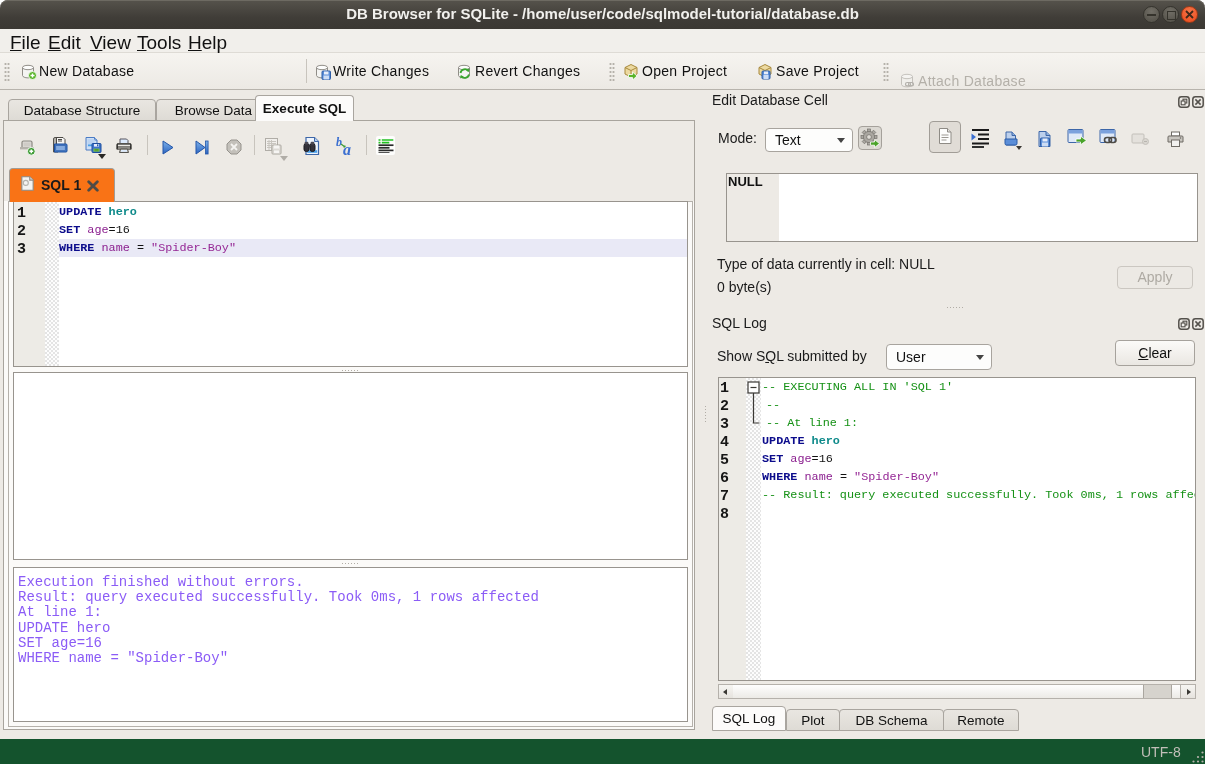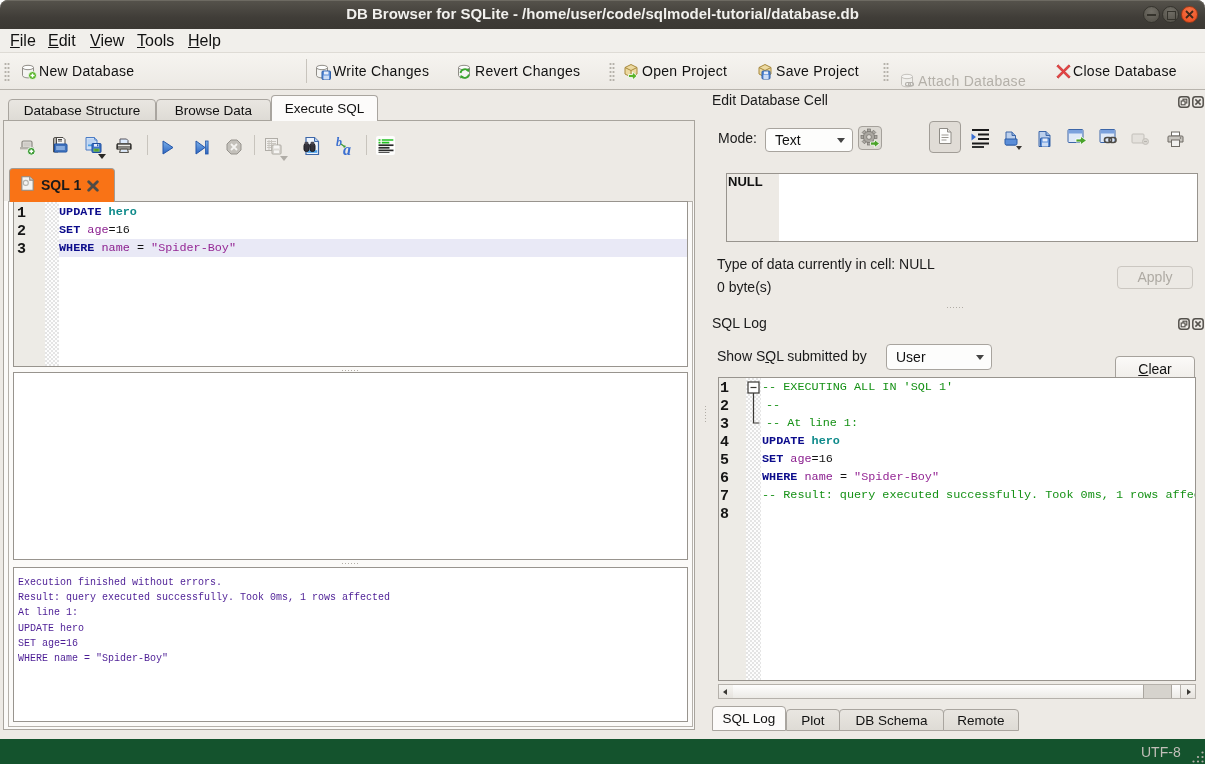--- a/index.html
+++ b/index.html
@@ -5,21 +5,21 @@
 .abs{position:absolute;}
 
 #titlebar{position:absolute;left:0;top:0;width:1205px;height:29px;border-radius:8px 8px 0 0;
  background:linear-gradient(#56534c,#403d38 60%,#3b3833);box-shadow:inset 0 1px 0 #6d6a62;}
 #title{position:absolute;left:0;right:0;top:5px;text-align:center;color:#f1f0ed;font-weight:bold;font-size:15px;letter-spacing:0px;}
 .winbtn{position:absolute;top:6px;width:17px;height:17px;border-radius:50%;}
 .wb-grey{background:radial-gradient(circle at 50% 30%,#716e66,#5a574f 70%);border:1px solid #35332d;box-sizing:border-box;}
 .wb-close{background:radial-gradient(circle at 50% 30%,#f4764a,#ee5426 75%);border:1px solid #9e3a17;box-sizing:border-box;}
 
 #menubar{position:absolute;left:0;top:29px;width:1205px;height:24px;background:#f1efeb;border-bottom:1px solid #dedbd5;box-sizing:border-box;}
-.mitem{position:absolute;top:3px;font-size:16px;color:#111;}
+.mitem{position:absolute;top:3px;font-size:19px;color:#111;}
 
 #toolbar{position:absolute;left:0;top:53px;width:1205px;height:36px;background:linear-gradient(#f6f4f0,#ece9e4);border-bottom:1px solid #b7b3ac;}
 .tbtn{position:absolute;top:0;height:36px;display:flex;align-items:center;font-size:14px;color:#111;letter-spacing:0.3px;}
 .tbtn svg{margin-right:2px;}
 .tsep{position:absolute;top:6px;width:1px;height:24px;background:#c8c4bd;}
 .thandle{position:absolute;top:9px;width:6px;height:19px;
  background-image:radial-gradient(circle,#b5b1aa 1px,transparent 1.2px);background-size:3px 4px;}
 .disab{color:#b4b0a9;}
 
 #main{position:absolute;left:0;top:90px;width:1205px;height:649px;background:#edeae5;}
@@ -119,33 +119,27 @@
  <div class="thandle" style="left:883px;"></div>
  <div class="tbtn disab" style="left:899px;align-items:flex-end;" id="tb-attach">
   <svg width="17" height="17" viewBox="0 0 17 17" opacity="0.45">
    <path d="M2.5 4.5 v8 c0 1.3 2.6 2.4 5.5 2.4 s5.5-1.1 5.5-2.4 v-8" fill="#f4f4f2" stroke="#908d87"></path>
    <ellipse cx="8" cy="4.5" rx="5.5" ry="2.2" fill="#fdfdfc" stroke="#908d87"></ellipse>
    <rect x="6.5" y="10.5" width="5" height="3.4" rx="1.7" fill="none" stroke="#6d6a64" stroke-width="1.2"></rect>
    <rect x="9.5" y="10.5" width="5" height="3.4" rx="1.7" fill="none" stroke="#6d6a64" stroke-width="1.2"></rect>
   </svg>
       <span>Attach Database</span>
     </div>
- <div class="tbtn" style="left:1056px;" id="tb-close">
-  <svg width="15" height="15" viewBox="0 0 15 15">
-   <path d="M2.2 0.8 L7.5 6.1 L12.8 0.8 L14.2 2.2 L8.9 7.5 L14.2 12.8 L12.8 14.2 L7.5 8.9 L2.2 14.2 L0.8 12.8 L6.1 7.5 L0.8 2.2 Z" fill="#e84444" stroke="#b52222" stroke-width="0.6"></path>
-  </svg>
-      <span>Close Database</span>
-    </div>
 </div>
 
 <div id="main"></div>
 
 <div class="tab tab-inactive" style="left:8px;width:148px;">Database Structure</div>
 <div class="tab tab-inactive" style="left:156px;width:115px;">Browse Data</div>
-<div class="tab tab-active" style="left:271px;width:107px;">Execute SQL</div>
+<div class="tab tab-active" style="left:255px;width:99px;font-weight:bold;">Execute SQL</div>
 <div id="panel-l"></div>
 <div class="abs" style="left:4px;top:201px;width:690px;height:528px;background:#fbfaf8;"></div>
 <div class="abs" style="left:8px;top:201px;width:685px;height:526px;border:1px solid #b5b1ab;box-sizing:border-box;"></div>
 
 <div class="abs" style="left:19px;top:139px;">
  <svg width="17" height="17" viewBox="0 0 17 17">
   <path d="M3 3.5 q0-1.5 1.5-1.5 h7 q1.5 0 1.5 1.5 V9 H3 z" fill="#dedcd8" stroke="#8a8781" stroke-width="1.2"></path>
   <rect x="4.5" y="3.5" width="7" height="4" fill="#cfccc7"></rect>
   <path d="M1 9.2 h14" stroke="#b5b2ac" stroke-width="2.4"></path>
   <circle cx="12.3" cy="12.3" r="3.9" fill="#3f9c35" stroke="#fff" stroke-width="0.9"></circle>
@@ -271,21 +265,21 @@
 <span style="color:#0c0c8c;font-weight:bold;">SET</span> <span style="color:#8c2190;">age</span>=16
 <span style="color:#0c0c8c;font-weight:bold;">WHERE</span> <span style="color:#8c2190;">name</span> = <span style="color:#952795;">"Spider-Boy"</span></div>
 
 <div class="abs" style="left:341px;top:369px;width:19px;height:3px;background-image:radial-gradient(circle,#b1ada6 0.8px,transparent 1px);background-size:3px 3px;"></div>
 <div class="abs" style="left:341px;top:562px;width:19px;height:3px;background-image:radial-gradient(circle,#b1ada6 0.8px,transparent 1px);background-size:3px 3px;"></div>
 <div class="abs" style="left:704px;top:405px;width:3px;height:19px;background-image:radial-gradient(circle,#b1ada6 0.8px,transparent 1px);background-size:3px 3px;"></div>
 
 <div class="whitebox" style="left:13px;top:372px;width:675px;height:188px;"></div>
 
 <div class="whitebox" style="left:13px;top:567px;width:675px;height:155px;"></div>
-<div class="abs mono" style="left:18px;top:575px;font-size:10px;line-height:15.2px;white-space:pre;color:#4c1d95;">Execution finished without errors.
+<div class="abs mono" style="left:18px;top:575px;font-size:14px;line-height:15.2px;white-space:pre;color:#8b5cf6;">Execution finished without errors.
 Result: query executed successfully. Took 0ms, 1 rows affected
 At line 1:
 UPDATE hero
 SET age=16
 WHERE name = "Spider-Boy"</div>
 
 <div class="docktitle" style="left:712px;top:92px;">Edit Database Cell</div>
 <svg width="12" height="12" viewBox="0 0 12 12" class="abs" style="left:1178px;top:96px;">
  <rect x="0.8" y="0.8" width="10.4" height="10.4" rx="2.6" fill="none" stroke="#54514c" stroke-width="1.5"></rect>
  <rect x="5" y="3.2" width="3.8" height="3.8" fill="none" stroke="#54514c" stroke-width="1.1"></rect>
@@ -398,21 +392,21 @@
 <svg width="12" height="12" viewBox="0 0 12 12" class="abs" style="left:1192px;top:318px;">
  <rect x="0.8" y="0.8" width="10.4" height="10.4" rx="2.6" fill="none" stroke="#54514c" stroke-width="1.5"></rect>
  <path d="M3.4 3.4 l5.2 5.2 M8.6 3.4 l-5.2 5.2" stroke="#54514c" stroke-width="1.5"></path>
 </svg>
 
 <div class="docktitle" style="left:717px;top:348px;">Show S<u>Q</u>L submitted by</div>
 <div class="combo" style="left:886px;top:344px;width:106px;height:26px;">
  <span style="position:absolute;left:9px;top:4px;">User</span>
     <span class="arr"></span>
 </div>
-<div class="btn" style="left:1115px;top:356px;width:80px;height:36px;background:linear-gradient(#fbfaf8,#eae7e2);border:1px solid #a6a29c;color:#111;line-height:24px;"><u>C</u>lear</div>
+<div class="btn" style="left:1115px;top:340px;width:80px;height:26px;background:linear-gradient(#fbfaf8,#eae7e2);border:1px solid #a6a29c;color:#111;line-height:24px;"><u>C</u>lear</div>
 
 <div class="whitebox" style="left:718px;top:377px;width:478px;height:304px;"></div>
 <div class="abs" style="left:719px;top:378px;width:27px;height:302px;background:#edebe6;"></div>
 <div class="abs" style="left:746px;top:378px;width:15px;height:302px;background-color:#fdfdfd;background-image:linear-gradient(45deg,#e4e4e4 25%,transparent 25%,transparent 75%,#e4e4e4 75%),linear-gradient(45deg,#e4e4e4 25%,transparent 25%,transparent 75%,#e4e4e4 75%);background-size:4px 4px;background-position:0 0,2px 2px;"></div>
 <div class="abs mono" style="left:720px;top:380px;font-size:15px;line-height:18px;font-weight:bold;color:#161616;letter-spacing:-1px;">1<br>2<br>3<br>4<br>5<br>6<br>7<br>8</div>
 <div class="abs mono" style="left:762px;top:378px;width:433px;font-size:11.8px;line-height:18px;white-space:pre;color:#111;overflow:hidden;"><span style="color:#159115;">-- EXECUTING ALL IN 'SQL 1'</span>
 <span style="color:#159115;"><span style="display:inline-block;width:4px;"></span>--</span>
 <span style="color:#159115;"><span style="display:inline-block;width:4px;"></span>-- At line 1:</span>
 <span style="color:#0c0c8c;font-weight:bold;">UPDATE</span> <span style="color:#0e8a8a;font-weight:bold;">hero</span>
 <span style="color:#0c0c8c;font-weight:bold;">SET</span> <span style="color:#8c2190;">age</span>=16

